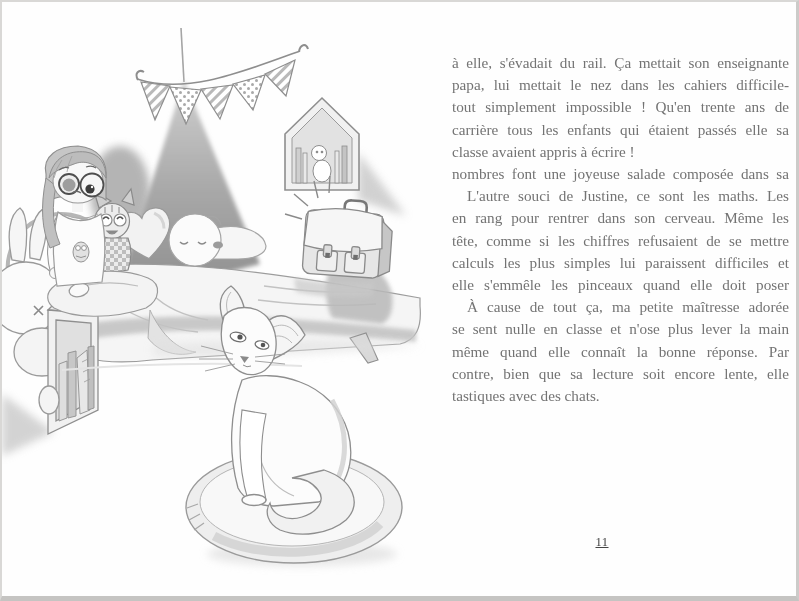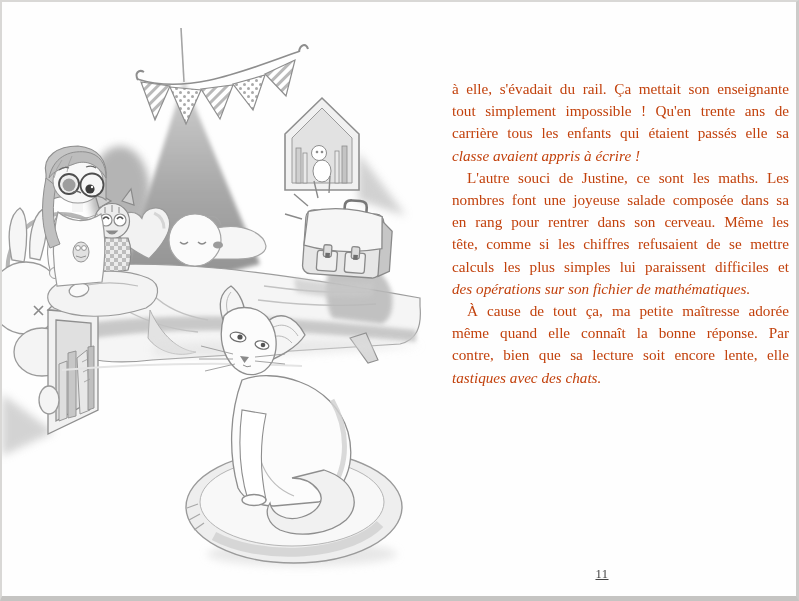--- a/index.html
+++ b/index.html
@@ -13,28 +13,28 @@
     border-top:2px solid #d9d8d6;
     border-left:2px solid #d9d8d6;
     border-right:3px solid #cccbc9;
     border-bottom:5px solid #c5c4c2;
   }
   .illu {
     position:absolute; left:2px; top:2px; width:446px; height:592px;
   }
   .illu svg { display:block; }
   .text-col {
-    position:absolute; left:452px; top:78px; width:337px;
-    font-size:15.2px; line-height:22.2px; color:#c2410c;
+    position:absolute; left:452px; top:52px; width:337px;
+    font-size:15.2px; line-height:22.2px; color:#737373;
   }
   .line { text-align:justify; text-align-last:justify; white-space:nowrap; }
-  .line.last { text-align-last:left;font-style:italic; }
+  .line.last { text-align-last:left; }
   .line.ind { text-indent:15px; }
   .folio {
-    position:absolute; top:567px; left:452px; width:300px;
+    position:absolute; top:535px; left:452px; width:300px;
     text-align:center; font-size:12.5px; color:#454545; letter-spacing:.5px;text-decoration:underline;
   }
 </style>
 </head>
 <body>
 
 <div class="frame"></div>
 
 <div class="illu" role="img" aria-label="Dessin au crayon : une fillette à lunettes assise sur son lit entourée de peluches (lapin, chat, coussin cœur), une guirlande de fanions et une étagère en forme de maison au mur, un cartable posé sur le lit et un chat élancé assis sur un tapis rond devant un petit casier à livres.">
 <svg width="446" height="592" viewBox="0 0 446 592" xmlns="http://www.w3.org/2000/svg">
@@ -257,33 +257,35 @@
       <line x1="253" y1="355" x2="283" y2="352"></line>
       <line x1="253" y1="359" x2="283" y2="362"></line>
     </g>
   </g>
 </svg>
 </div>
 
 <div class="text-col">
   <div class="para">
     <div class="line">à elle, s'évadait du rail. Ça mettait son enseignante</div>
+    <div class="line">papa, lui mettait le nez dans les cahiers difficile-</div>
     <div class="line">tout simplement impossible ! Qu'en trente ans de</div>
     <div class="line">carrière tous les enfants qui étaient passés elle sa</div>
     <div class="line last">classe avaient appris à écrire !</div>
   </div>
   <div class="para">
+    <div class="line">nombres font une joyeuse salade composée dans sa</div>
     <div class="line ind">L'autre souci de Justine, ce sont les maths. Les</div>
-    <div class="line">nombres font une joyeuse salade composée dans sa</div>
     <div class="line">en rang pour rentrer dans son cerveau. Même les</div>
     <div class="line">tête, comme si les chiffres refusaient de se mettre</div>
     <div class="line">calculs les plus simples lui paraissent difficiles et</div>
-    <div class="line last">des opérations sur son fichier de mathématiques.</div>
+    <div class="line">elle s'emmêle les pinceaux quand elle doit poser</div>
   </div>
   <div class="para">
     <div class="line ind">À cause de tout ça, ma petite maîtresse adorée</div>
+    <div class="line">se sent nulle en classe et n'ose plus lever la main</div>
     <div class="line">même quand elle connaît la bonne réponse. Par</div>
     <div class="line">contre, bien que sa lecture soit encore lente, elle</div>
     <div class="line last">tastiques avec des chats.</div>
   </div>
 </div>
 
 <div class="folio">11</div>
 
 </body></html>

